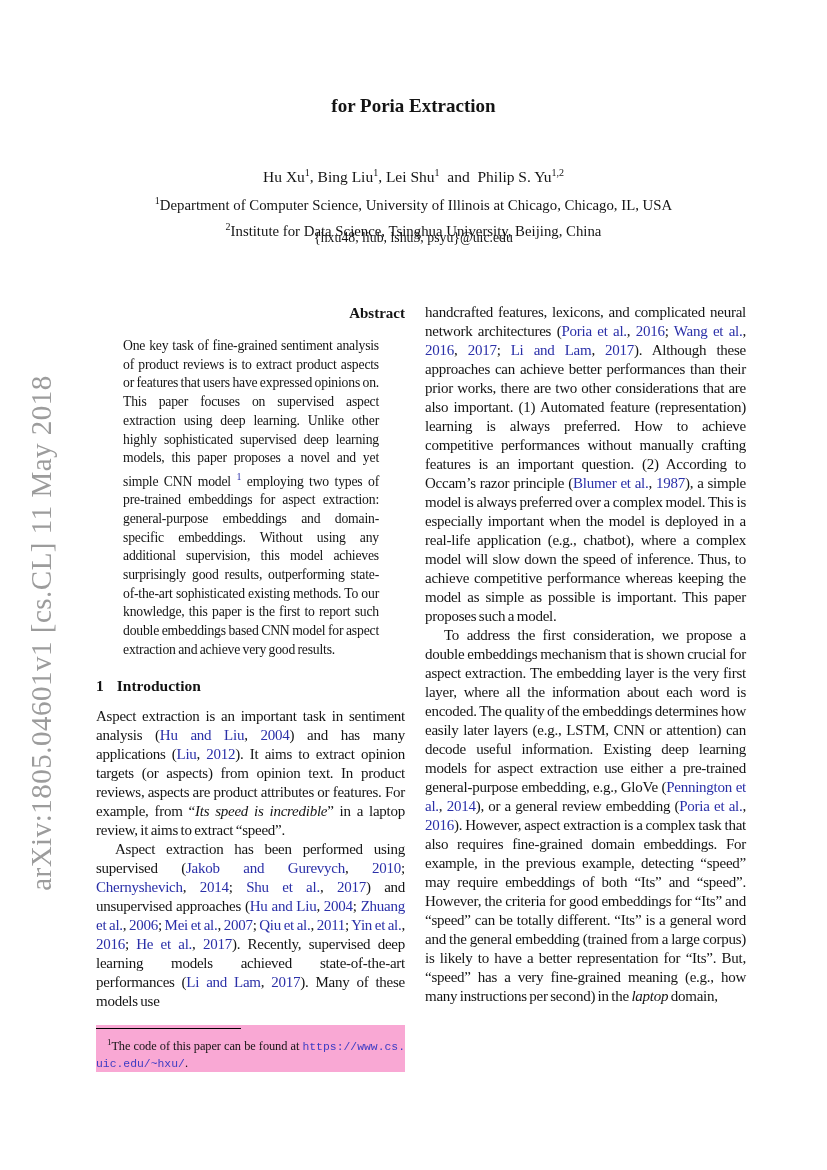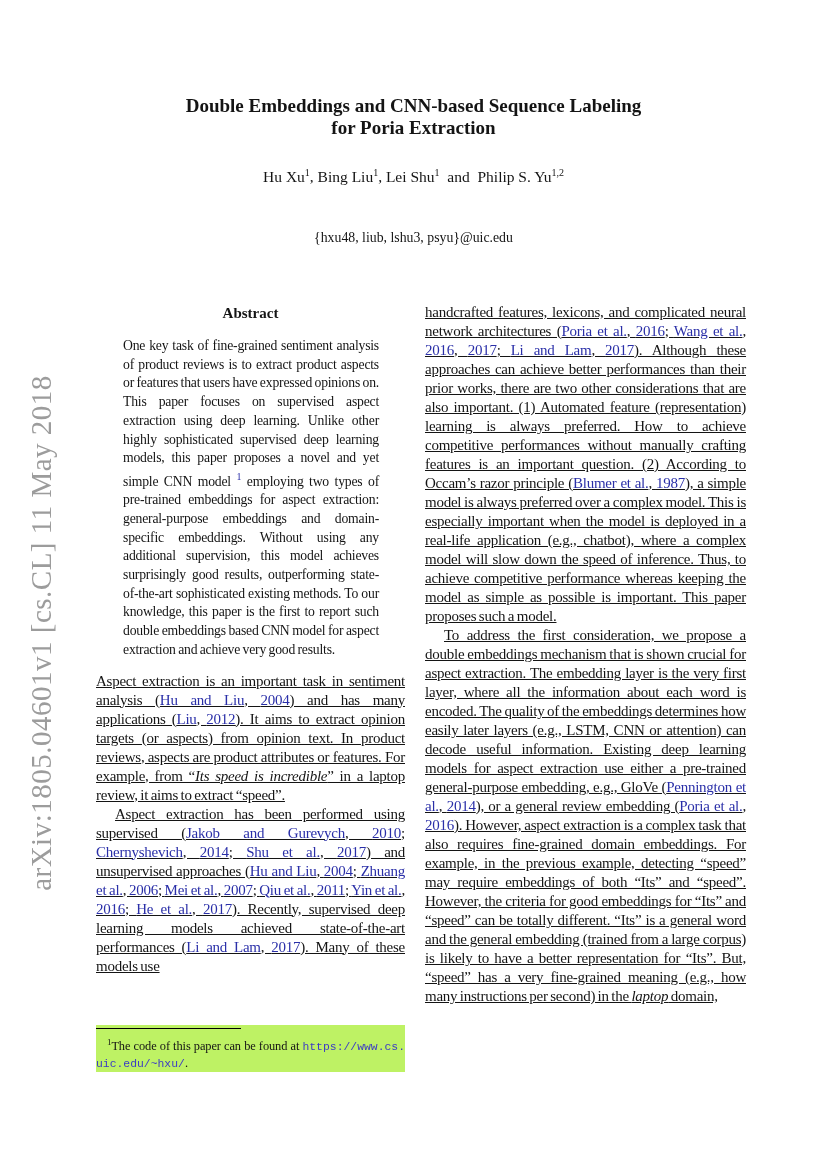--- a/index.html
+++ b/index.html
@@ -21,66 +21,72 @@
            font-weight:normal;font-size:15.5px;}
   .authors sup,.affils sup{font-size:10px;}
   .affils{position:absolute;top:190px;left:0;width:100%;text-align:center;
           font-size:14.8px;line-height:21px;}
   .email{position:absolute;top:230px;left:0;width:100%;text-align:center;
          font-family:Liberation Serif, serif;font-size:13.8px;}
   
   .columns{position:absolute;top:303px;left:96px;width:650px;display:flex;gap:20px;}
   .col-left{width:309px;position:relative;height:810px;}
   .col-right{width:321px;}
-  .abstract-heading{text-align:center;font-weight:bold;font-size:15px;margin:2px 0 15px 0;}
+  .abstract-heading{text-align:right;font-weight:bold;font-size:15px;margin:2px 0 15px 0;}
   .abstract-body{
     margin:0 26px 12px 27px;font-size:13.7px;line-height:18.7px;text-align:justify;
     letter-spacing:-.2px;word-spacing:-.8px;hyphens:auto;
   }
   .section-heading{font-size:15.5px;font-weight:bold;margin:17px 0 12px 0;}
   .section-heading .sec-num{margin-right:13px;}
   p.body{font-size:15px;line-height:19px;text-align:justify;margin:0;
-         letter-spacing:-.25px;word-spacing:-1px;hyphens:auto;text-decoration:underline;}
+         letter-spacing:-.25px;word-spacing:-1px;hyphens:auto;}
   p.body.indent{text-indent:19px;}
   .cite{color:#2a2fa8;}
   sup.fnmark{color:#2a2fa8;font-size:10px;}
   .url{color:#3c3cc4;font-family:"Liberation Mono","DejaVu Sans Mono",monospace;
        font-size:.92em;word-break:break-all;letter-spacing:0;}
-  .footnote{position:absolute;left:0;top:722px;width:309px;background:#bef264;padding-top:3px;}
+  .footnote{position:absolute;left:0;top:722px;width:309px;background:#f9a8d4;padding-top:3px;}
   .fn-rule{width:145px;border-top:1.2px solid #000;margin-bottom:5px;}
   .footnote p{margin:0;font-size:12.4px;line-height:16px;text-align:justify;
               text-indent:11px;letter-spacing:-.1px;}
   .footnote sup{font-size:9px;}
   i{font-style:italic;}
 </style>
 </head>
 <body>
 
 <div class="page">
 
   <div class="arxiv-stamp">arXiv:1805.04601v1  [cs.CL]  11 May 2018</div>
 
   <div class="title">
-    <div>Double Embeddings and CNN-based Sequence Labeling</div>
     <div>for Poria Extraction</div>
   </div>
 
   <div class="authors">
     <span>Hu Xu</span><sup>1</sup><span>, </span><span>Bing Liu</span><sup>1</sup><span>, </span><span>Lei Shu</span><sup>1</sup><span> and </span><span>Philip S. Yu</span><sup>1,2</sup>
   </div>
 
+  <div class="affils">
+    <div><sup>1</sup><span>Department of Computer Science, University of Illinois at Chicago, Chicago, IL, USA</span></div>
+    <div><sup>2</sup><span>Institute for Data Science, Tsinghua University, Beijing, China</span></div>
+  </div>
 
   <div class="email">{hxu48, liub, lshu3, psyu}@uic.edu</div>
 
   <div class="columns">
 
     <div class="col-left">
       <div class="abstract-heading">Abstract</div>
       <p class="abstract-body"><span>One key task of fine-grained sentiment analysis of product reviews is to extract product aspects or features that users have expressed opinions on.  This paper focuses on supervised aspect extraction using deep learning. Unlike other highly sophisticated supervised deep learning models, this paper proposes a novel and yet simple CNN model </span><sup class="fnmark">1</sup><span> employing two types of pre-trained embeddings for aspect extraction: general-purpose embeddings and domain-specific embeddings. Without using any additional supervision, this model achieves surprisingly good results, outperforming state-of-the-art sophisticated existing methods.  To our knowledge, this paper is the first to report such double embeddings based CNN model for aspect extraction and achieve very good results.</span></p>
 
+      <div class="section-heading">
+        <span class="sec-num">1</span><span>Introduction</span>
+      </div>
 
       <p class="body"><span>Aspect extraction is an important task in sentiment analysis (</span><span class="cite">Hu and Liu</span><span>, </span><span class="cite">2004</span><span>) and has many applications (</span><span class="cite">Liu</span><span>, </span><span class="cite">2012</span><span>). It aims to extract opinion targets (or aspects) from opinion text. In product reviews, aspects are product attributes or features. For example, from “</span><i>Its speed is incredible</i><span>” in a laptop review, it aims to extract “speed”.</span></p>
       <p class="body indent"><span>Aspect extraction has been performed using supervised (</span><span class="cite">Jakob and Gurevych</span><span>, </span><span class="cite">2010</span><span>; </span><span class="cite">Chernyshevich</span><span>, </span><span class="cite">2014</span><span>; </span><span class="cite">Shu et al.</span><span>, </span><span class="cite">2017</span><span>) and unsupervised approaches (</span><span class="cite">Hu and Liu</span><span>, </span><span class="cite">2004</span><span>; </span><span class="cite">Zhuang et al.</span><span>, </span><span class="cite">2006</span><span>; </span><span class="cite">Mei et al.</span><span>, </span><span class="cite">2007</span><span>; </span><span class="cite">Qiu et al.</span><span>, </span><span class="cite">2011</span><span>; </span><span class="cite">Yin et al.</span><span>, </span><span class="cite">2016</span><span>; </span><span class="cite">He et al.</span><span>, </span><span class="cite">2017</span><span>). Recently, supervised deep learning models achieved state-of-the-art performances (</span><span class="cite">Li and Lam</span><span>, </span><span class="cite">2017</span><span>).  Many of these models use</span></p>
 
       <div class="footnote">
         <div class="fn-rule"></div>
         <p><sup>1</sup><span><span>The code of this paper can be found at </span><span class="url">https://www.cs.uic.edu/~hxu/</span><span>.</span></span></p>
       </div>
     </div>
 

